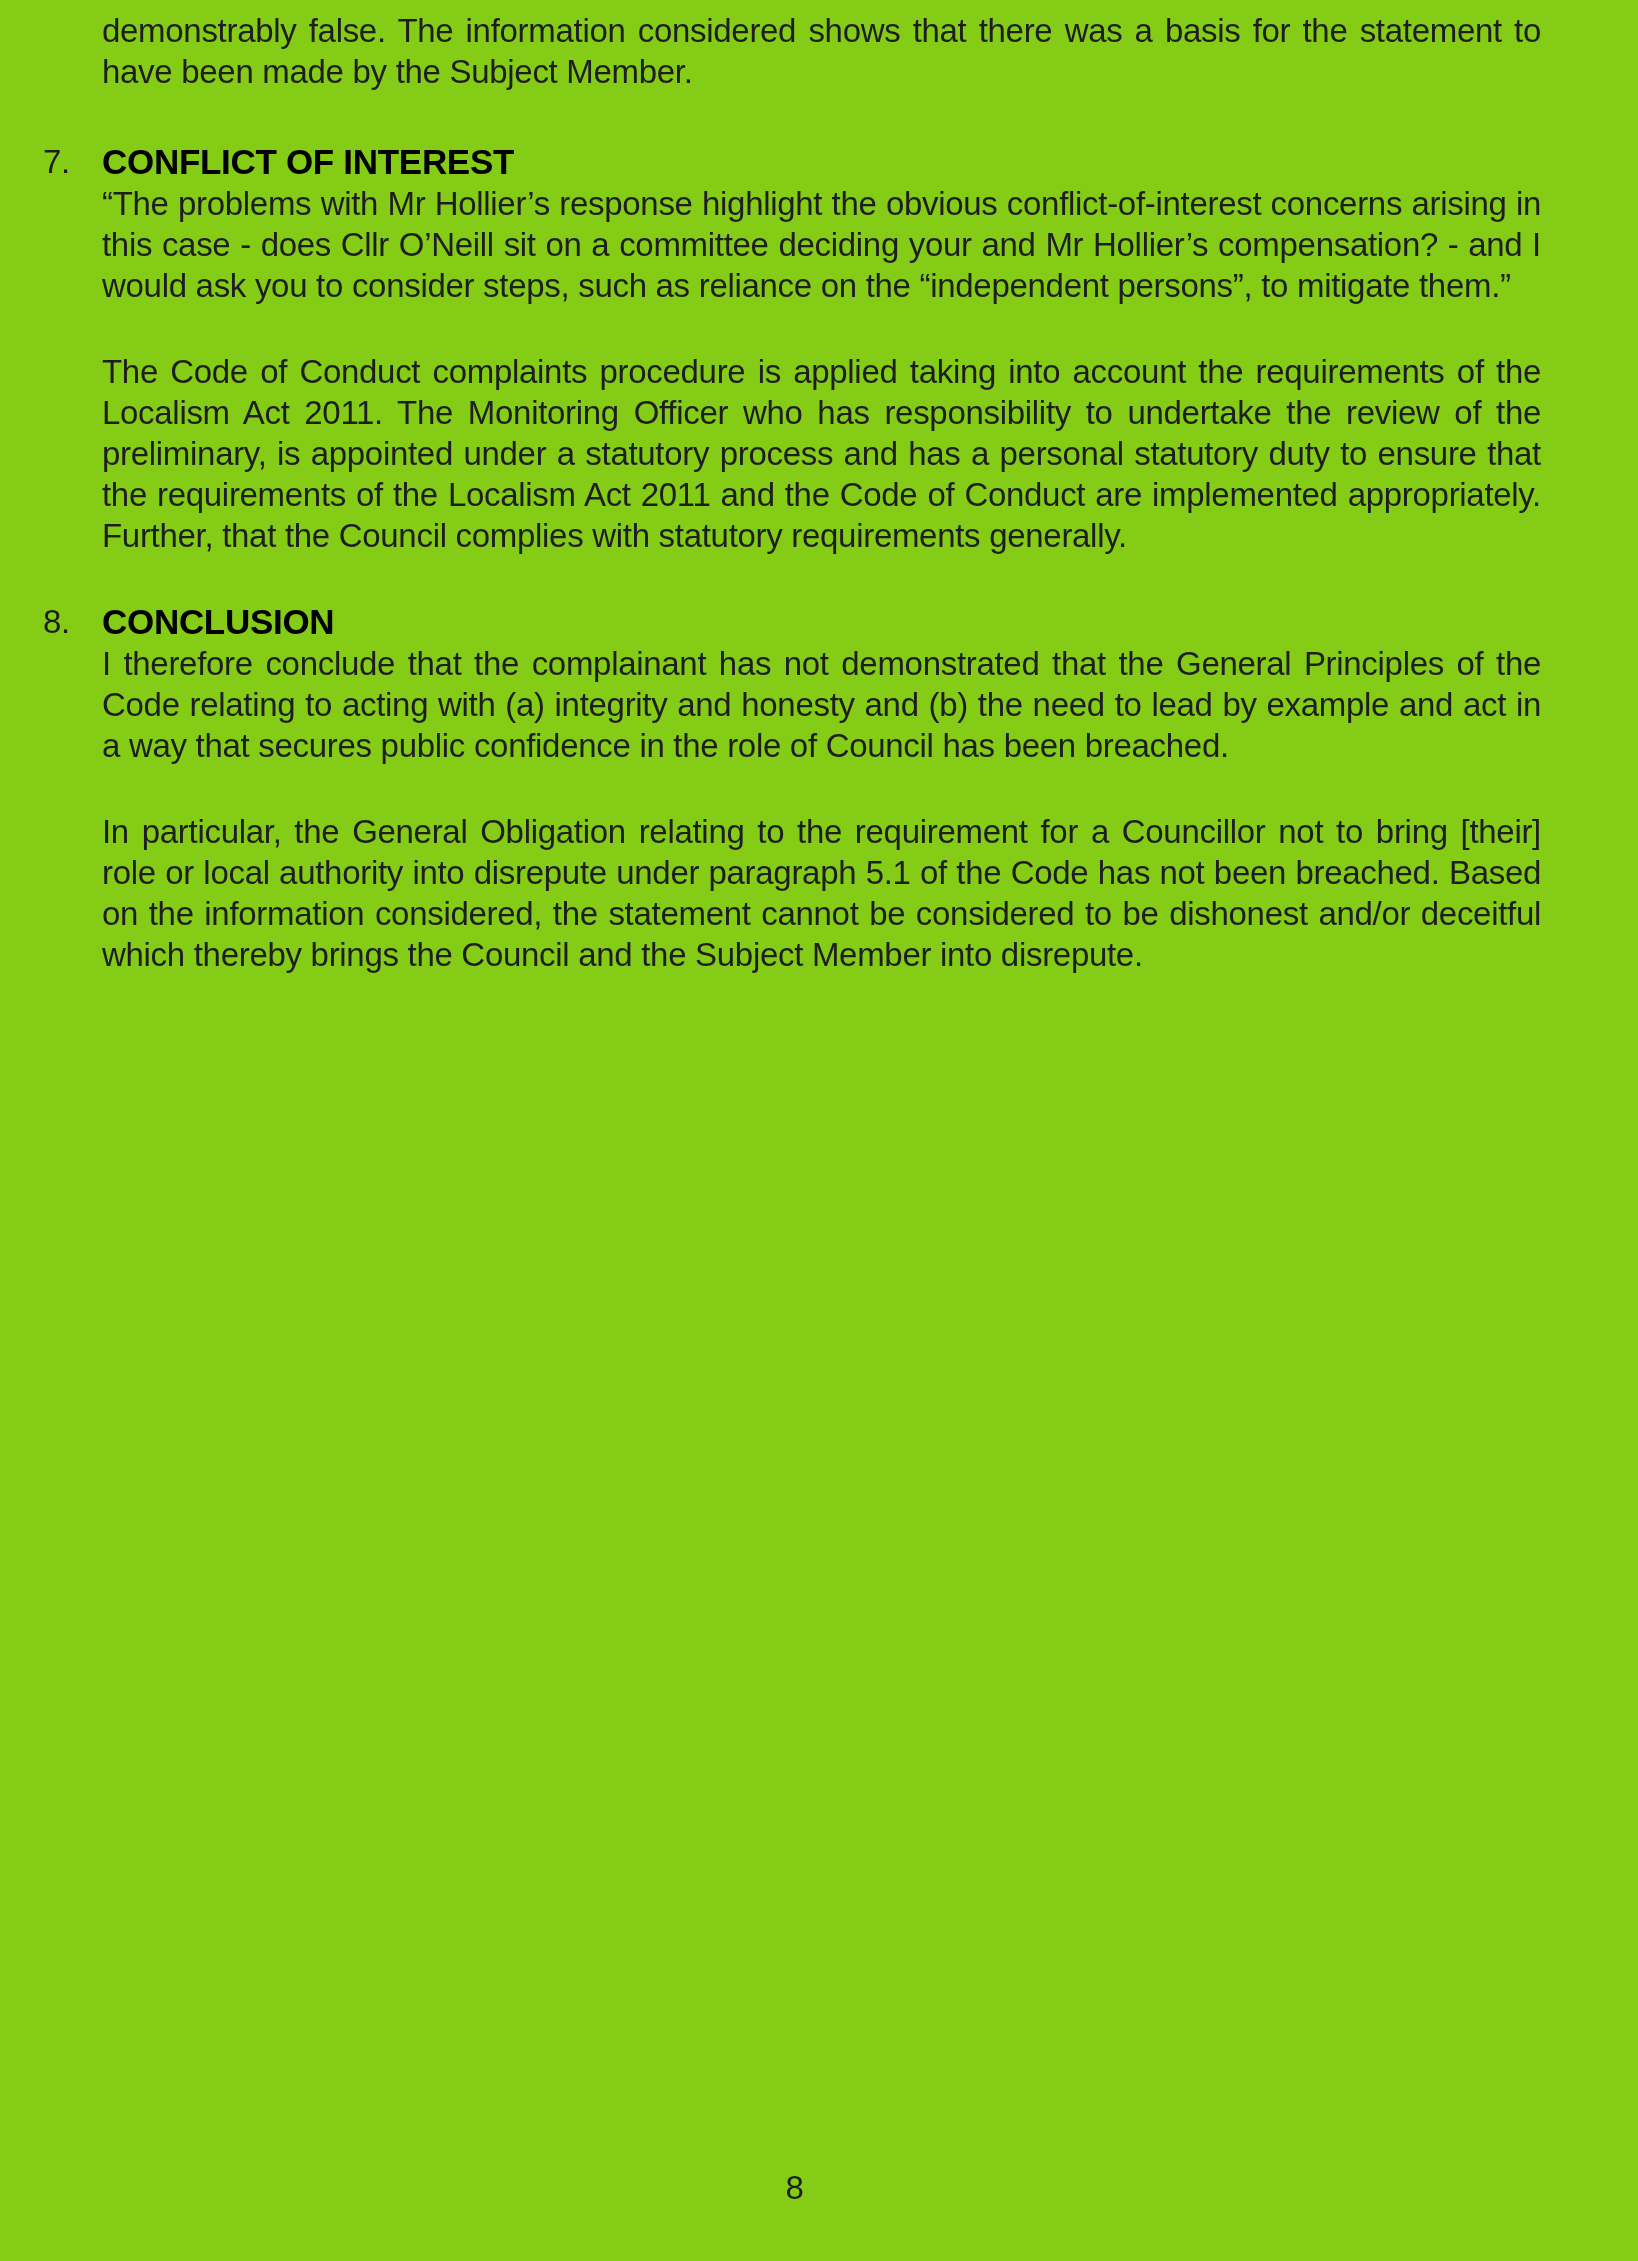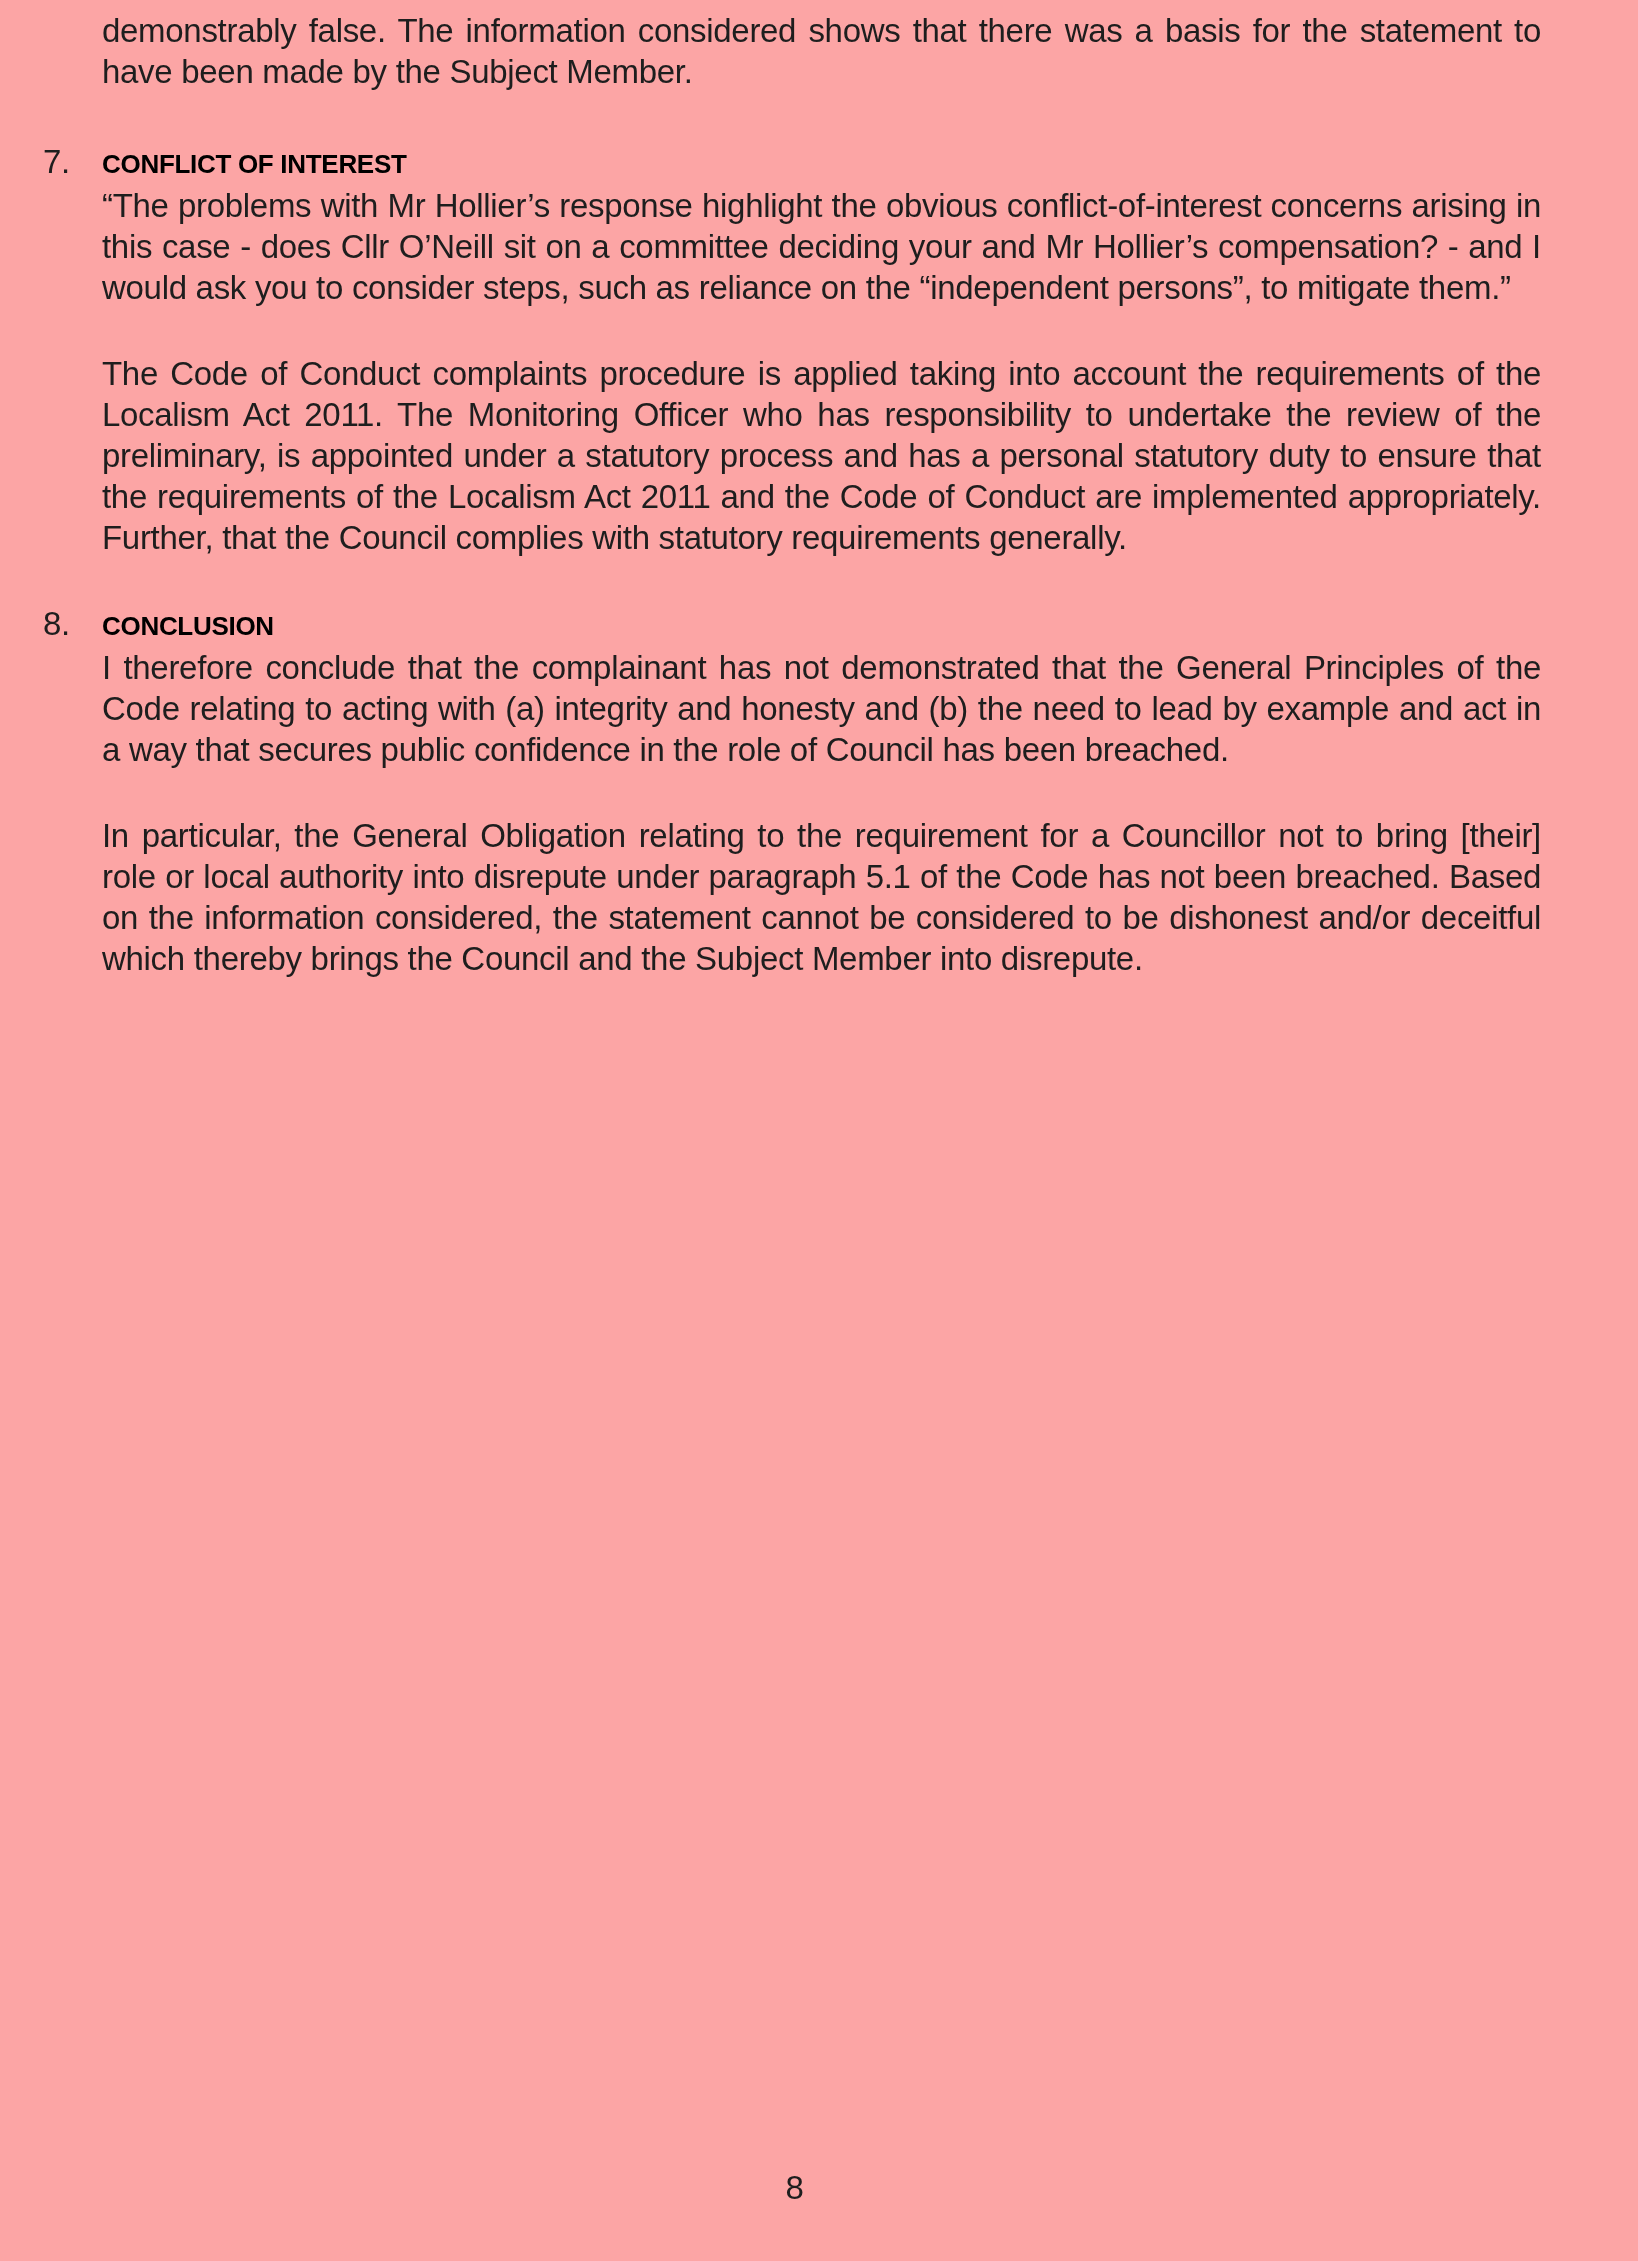--- a/index.html
+++ b/index.html
@@ -4,21 +4,21 @@
 <style>
   html, body {
     margin: 0;
     padding: 0;
     background: #ffffff;
   }
   .page {
     position: relative;
     width: 1639px;
     height: 2261px;
-    background: #fca5a5;
+    background: #84cc16;
     font-family: "Liberation Sans", sans-serif;
     font-size: 33px;
     line-height: 41px;
     letter-spacing: -0.3px;
     color: #1e1e1e;
     overflow: hidden;
   }
   .content {
     position: absolute;
     top: 9.8px;
@@ -42,21 +42,21 @@
   }
   .section-num {
     position: absolute;
     left: -59px;
     top: 0;
     font-weight: normal;
     color: #1e1e1e;
   }
   .section-heading {
     display: inline;
-    font-size: 26px;
+    font-size: 35px;
     line-height: 41px;
     margin: 0;
     font-weight: bold;
   }
   .section-conclusion {
     margin-top: 37px;
   }
   p.quote {
   }
   .page-number {

